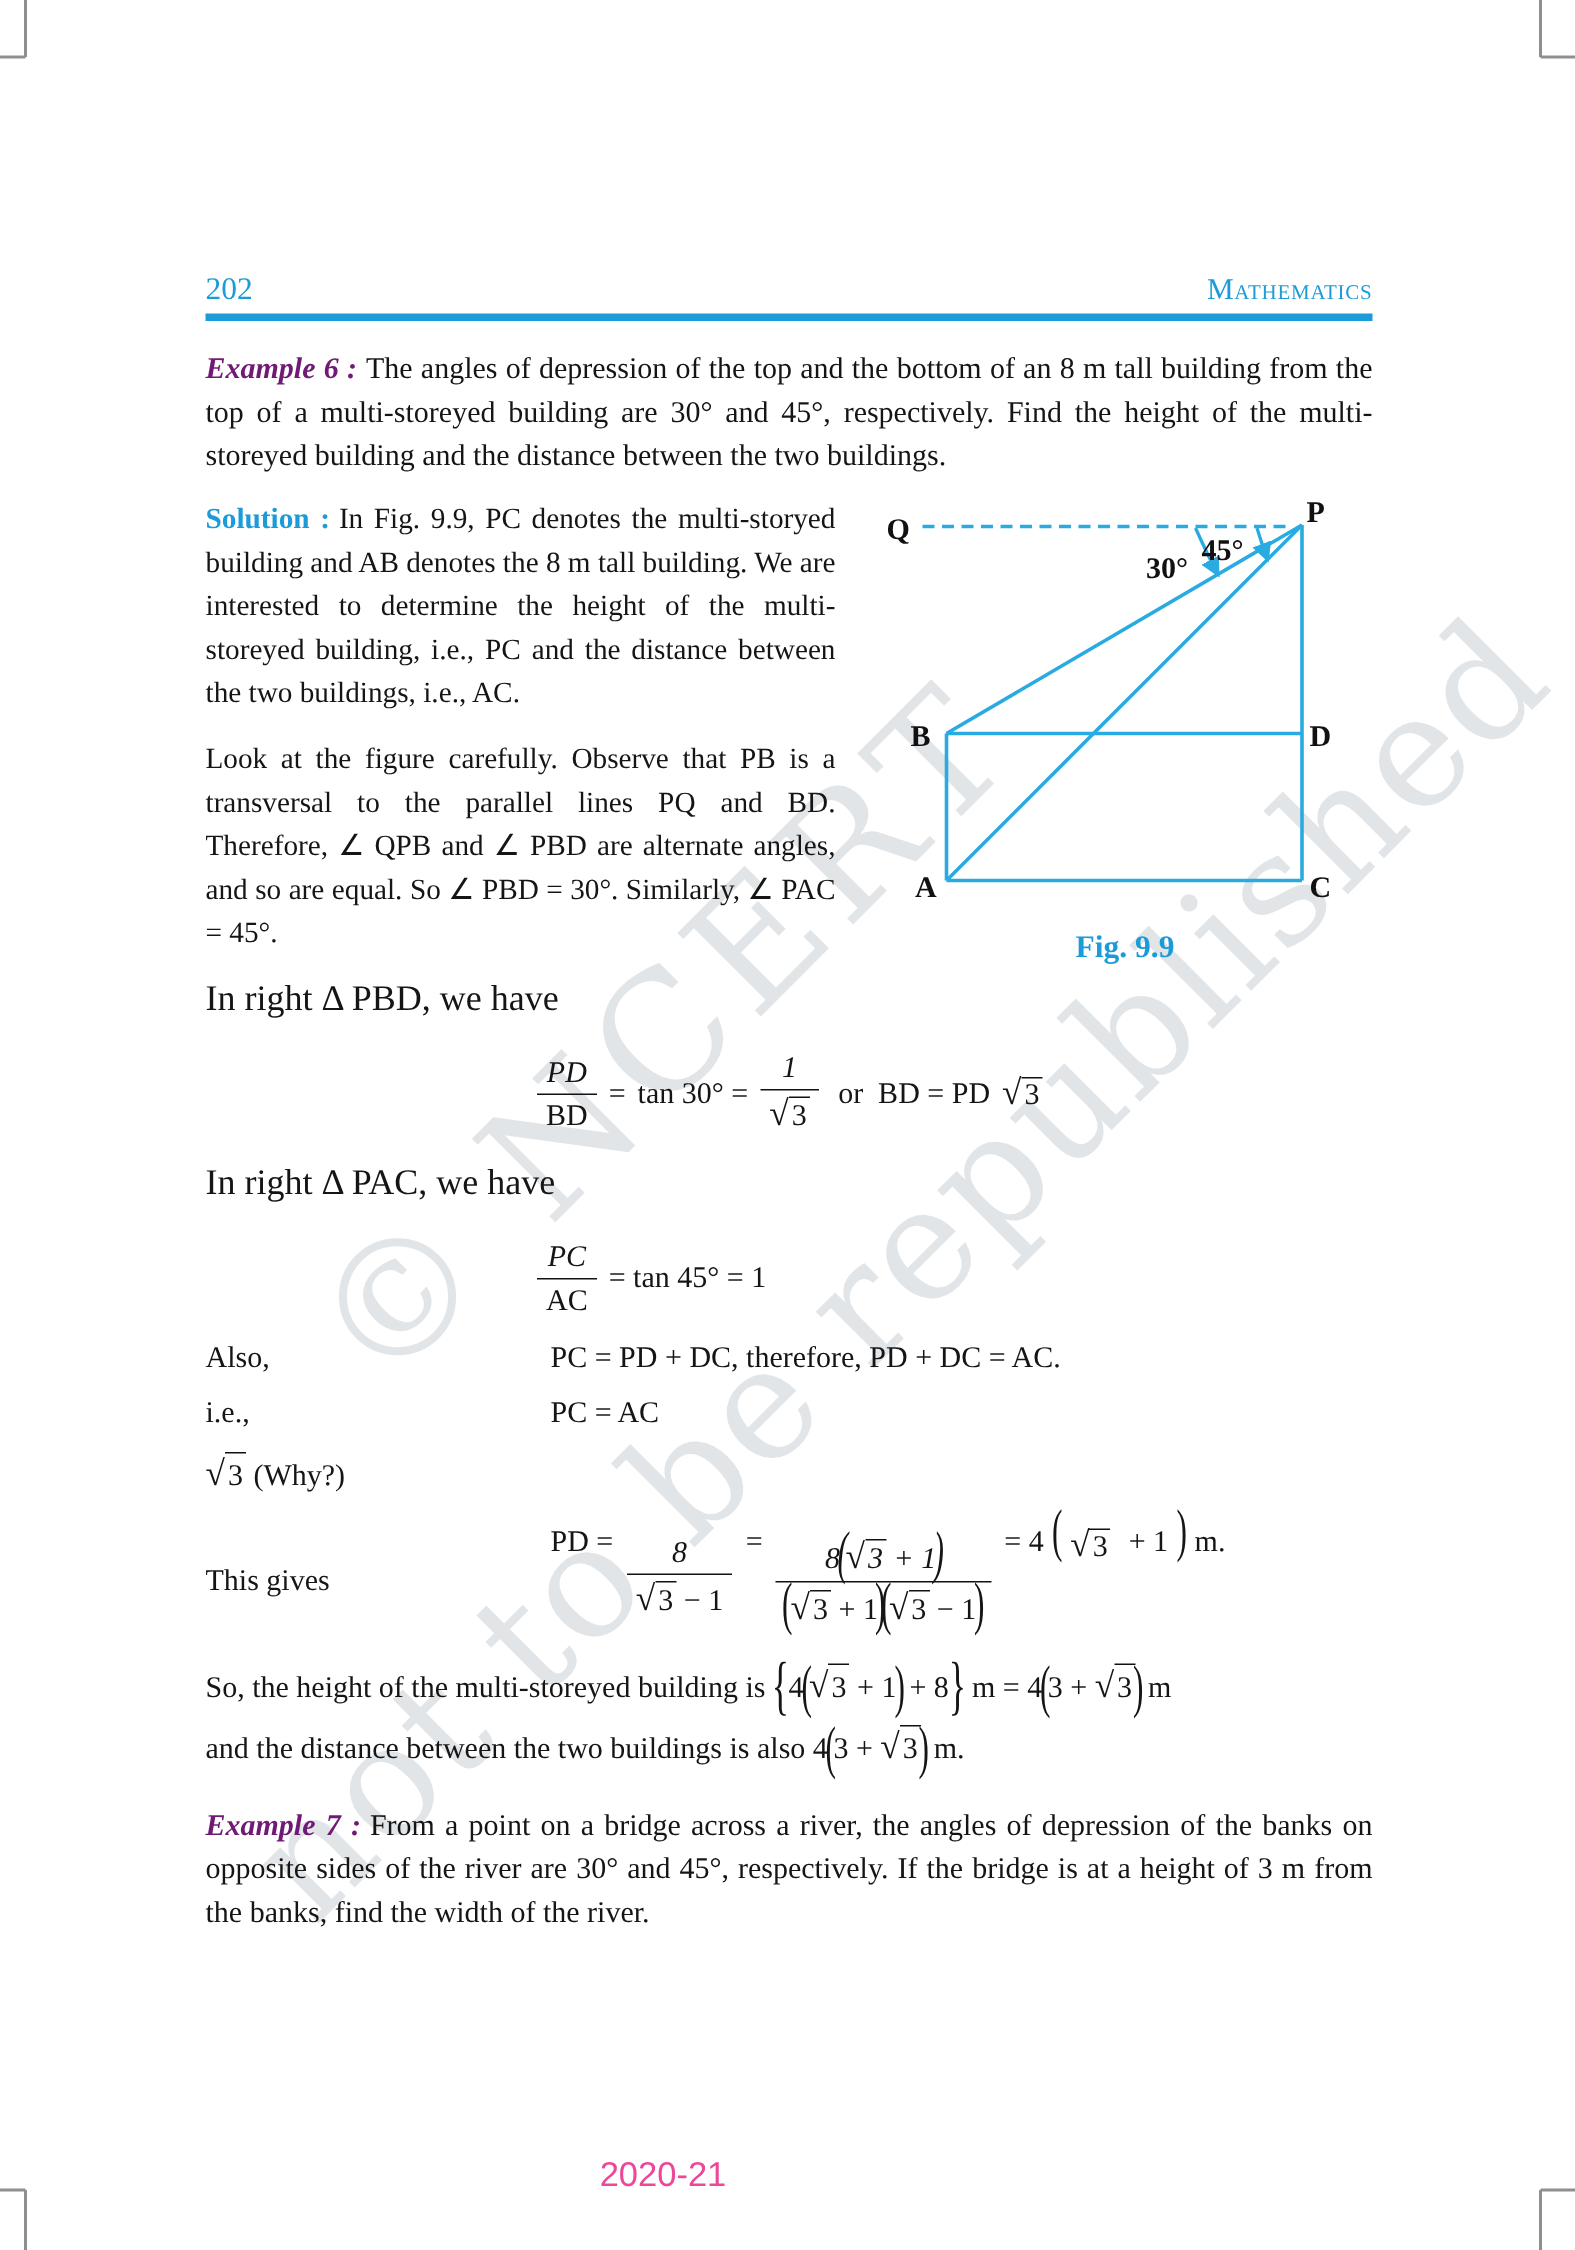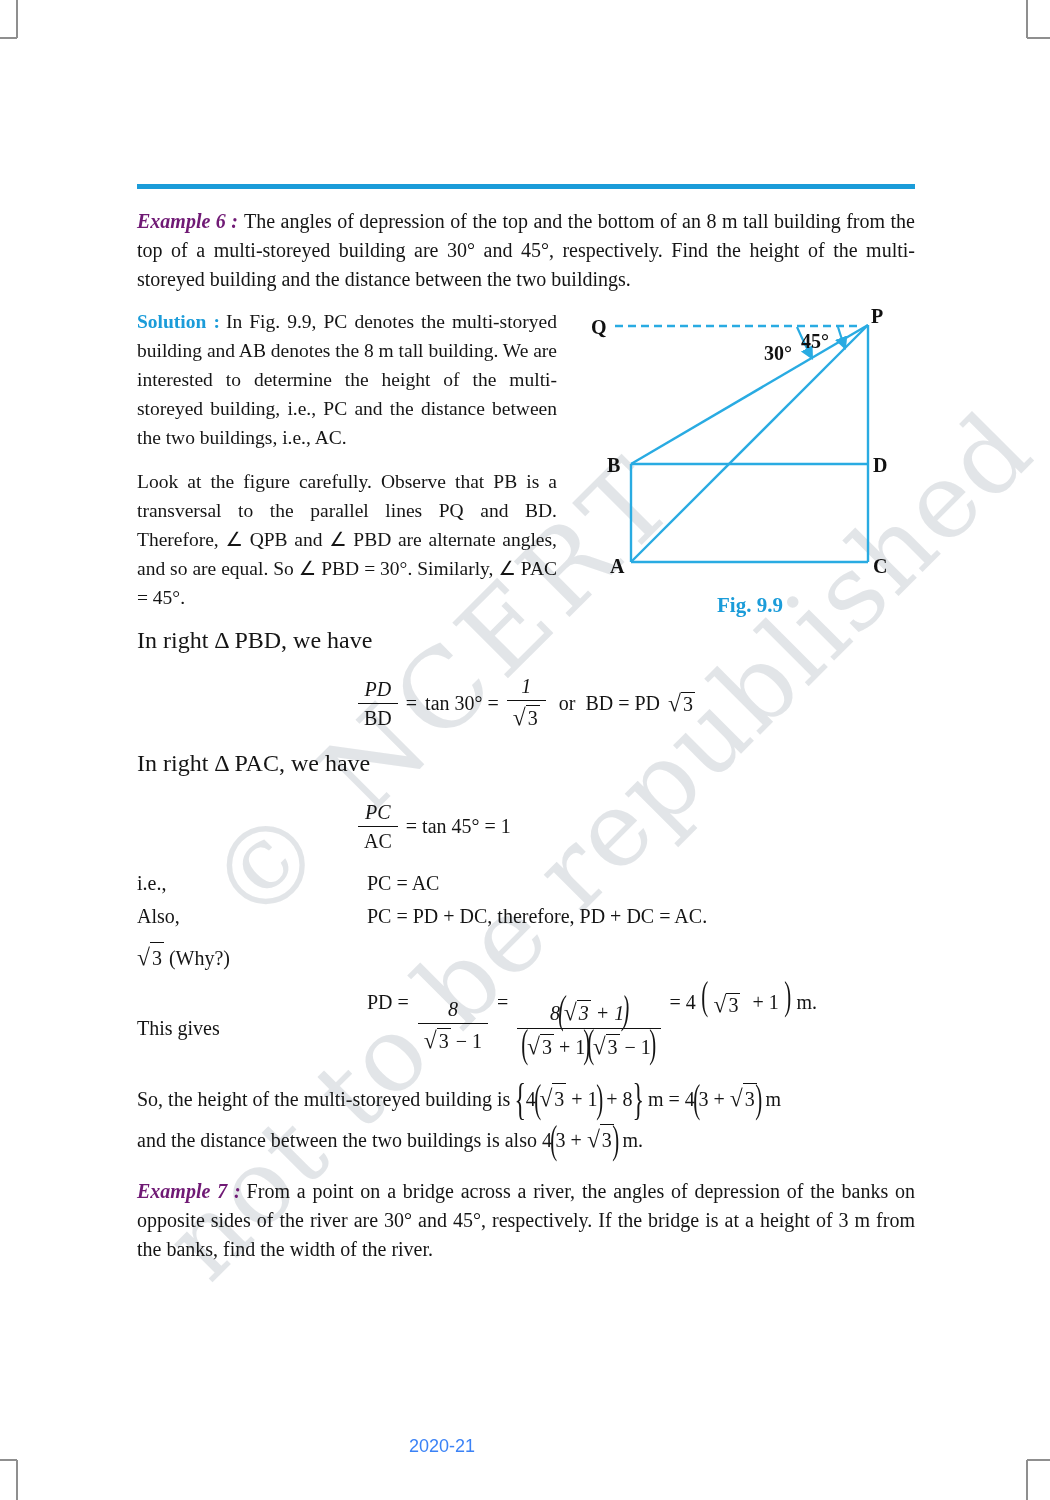--- a/index.html
+++ b/index.html
@@ -48,41 +48,45 @@
   .frac{display:inline-flex;flex-direction:column;align-items:center;vertical-align:middle;line-height:1.2;}
   .fnum{display:flex;align-items:baseline;padding:0 6px 2px;font-style:italic;}
   .fden{display:flex;align-items:baseline;border-top:1.6px solid #111;padding:2px 6px 0;}
   .sqrt{display:inline-flex;align-items:baseline;white-space:pre;}
   .rad{font-size:1.18em;}
   .rdx{border-top:1.6px solid #111;padding:0 2px;}
   .bigp{display:inline-block;font-size:1.45em;font-weight:400;transform:scale(.72,1.35);margin:0 -3px;line-height:.9;vertical-align:-.1em;}
   .bigb{display:inline-block;font-size:1.5em;font-weight:400;transform:scale(.8,1.45);margin:0 -2px;line-height:.9;vertical-align:-.1em;}
   .mline .frac,.eqrow .frac{margin:6px 2px;}
   .footer{position:absolute;left:0;top:1436px;width:884px;text-align:center;z-index:1;
-          font-family:"Liberation Sans",sans-serif;font-size:18px;color:#3b82f6;}
+          font-family:"Liberation Sans",sans-serif;font-size:23px;color:#ec4899;}
 </style>
 </head>
 <body>
 
 <div class="cm" style="left:16px;top:0;width:2px;height:38px;"></div>
 <div class="cm" style="left:0;top:37px;width:17px;height:2px;"></div>
 <div class="cm" style="left:1026px;top:0;width:2px;height:38px;"></div>
 <div class="cm" style="left:1027px;top:37px;width:23px;height:2px;"></div>
 <div class="cm" style="left:16px;top:1460px;width:2px;height:40px;"></div>
 <div class="cm" style="left:0;top:1459px;width:17px;height:2px;"></div>
 <div class="cm" style="left:1026px;top:1460px;width:2px;height:40px;"></div>
 <div class="cm" style="left:1027px;top:1459px;width:23px;height:2px;"></div>
 
 <div class="watermark">
   <div class="wline1">© NCERT</div>
   <div class="wline2">not to be republished</div>
 </div>
 
 <div class="content">
 
+  <div class="pagehead">
+    <span class="pagenum">202</span>
+    <span class="booktitle">Mathematics</span>
+  </div>
   <div class="headrule"></div>
 
   <p class="para"><span class="exlabel">Example 6 :</span><span>The angles of depression of the top and the bottom of an 8 m tall building from the top of a multi-storeyed building are 30° and 45°, respectively. Find the height of the multi-storeyed building and the distance between the two buildings.</span></p>
 
   <div class="solrow">
     <div class="solcol">
       <p class="para"><span class="sollabel">Solution :</span><span>In Fig. 9.9, PC denotes the multi-storyed building and AB denotes the 8 m tall building. We are interested to determine the height of the multi-storeyed building, i.e., PC and the distance between the two buildings, i.e., AC.</span></p>
       <p class="para">Look at the figure carefully. Observe that PB is a transversal to the parallel lines PQ and BD. Therefore, ∠ QPB and ∠ PBD are alternate angles, and so are equal. So ∠ PBD = 30°. Similarly, ∠ PAC = 45°.</p>
     </div>
     <div class="figcol">
@@ -152,28 +156,28 @@
         <span class="fnum">
           <span class="mtxt">PC</span>
         </span>
         <span class="fden">
           <span class="mtxt">AC</span>
         </span>
       </span>
       <span class="mtxt">= tan 45° = 1</span>
     </div>
 
+  <div class="eqrow" style="margin-top:10px;">
+    <span class="eqlabel">Also,</span>
+    <span>PC = PD + DC, therefore, PD + DC = AC.</span>
+  </div>
+
   <div class="eqrow">
     <span class="eqlabel">i.e.,</span>
     <span>PC = AC</span>
-  </div>
-
-  <div class="eqrow" style="margin-top:10px;">
-    <span class="eqlabel">Also,</span>
-    <span>PC = PD + DC, therefore, PD + DC = AC.</span>
   </div>
 
   <p class="mline"><span class="sqrt"><span class="rad">√</span><span class="rdx">3</span></span><span class="mtxt"> (Why?)</span></p>
 
   <div class="eqrow" style="margin-top:18px;">
     <span class="eqlabel">This gives</span>
     <span class="mrow">
         <span class="mtxt">PD =</span>
         <span class="frac">
           <span class="fnum">

